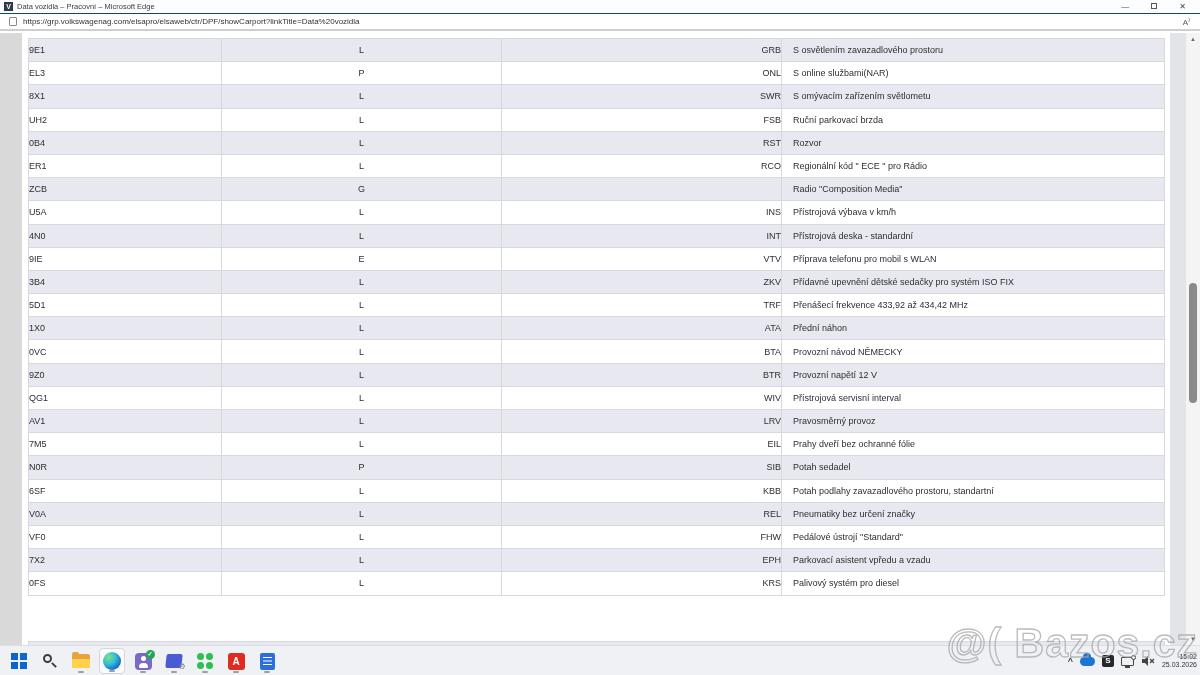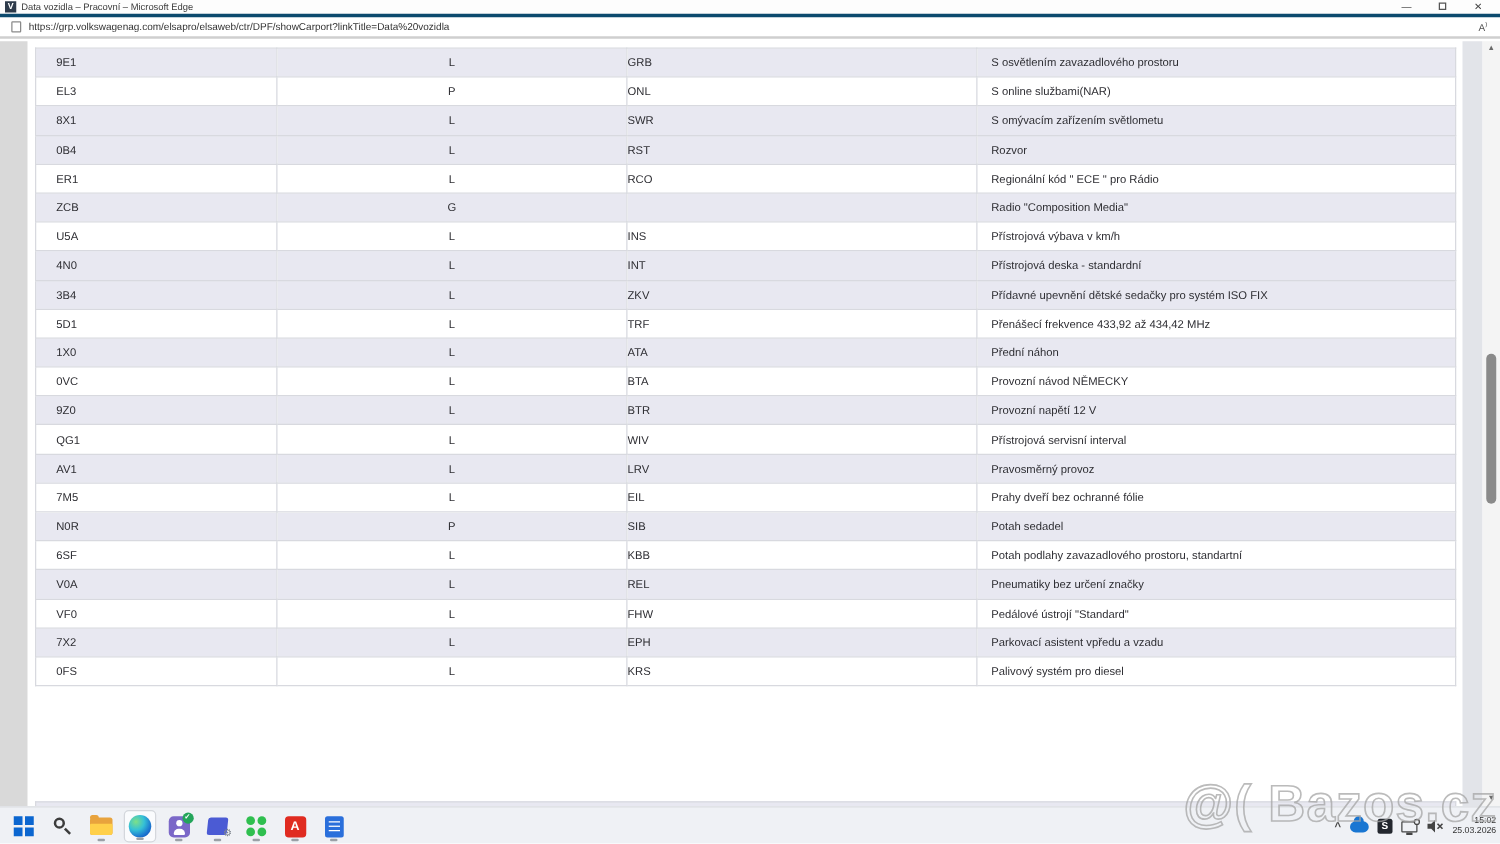--- a/index.html
+++ b/index.html
@@ -1,21 +1,21 @@
 <!DOCTYPE html>
 <html><head>
 <meta charset="utf-8">
 <style>
   * { margin:0; padding:0; box-sizing:border-box; }
   html,body { width:1200px; height:675px; overflow:hidden; font-family:"Liberation Sans", sans-serif; }
   .screen { position:relative; width:1200px; height:675px; background:#fff; overflow:hidden; }
 
   
   .titlebar { position:absolute; top:0; left:0; width:1200px; height:14px; background:#fdfdfd;
-              border-bottom:3px solid #0c4a6e; display:flex; align-items:center; padding-left:4px; }
+              border-bottom:1px solid #0c4a6e; display:flex; align-items:center; padding-left:4px; }
   .favicon { width:9px; height:9px; background:#2d3a4a; color:#fff; font-size:7px; font-weight:bold;
              display:flex; align-items:center; justify-content:center; margin-right:4px; }
   .win-title { font-size:7.5px; color:#3c3c3c; flex:1; }
   .win-controls { display:flex; align-items:center; gap:22px; margin-right:14px; }
   .win-btn { font-size:8px; color:#444; line-height:14px; cursor:default; }
   .max-box { width:6px; height:6px; border:1px solid #555; display:inline-block; }
 
   
   .urlbar { position:absolute; top:14px; left:0; width:1200px; height:17px; background:#fff;
             border-bottom:2px solid #cfcfcf; display:flex; align-items:center; }
@@ -24,23 +24,23 @@
   .read-aloud { font-size:8px; color:#555; margin-right:10px; }
 
   
   .content { position:absolute; top:33px; left:0; width:1200px; height:612px; background:#fff; }
   .left-strip { position:absolute; top:0; left:0; width:22px; height:612px; background:#d9d9d9; }
   .right-strip { position:absolute; top:0; left:1170px; width:16px; height:612px; background:#e2e4e9; }
 
   table.pr { position:absolute; top:5px; left:28px; width:1137px; border-collapse:collapse;
              table-layout:fixed; font-size:9px; color:#2e2e33; }
   table.pr td { height:23.2px; border:1px solid #d8d9df; vertical-align:middle; overflow:hidden; white-space:nowrap; }
-  table.pr td.c1 { width:193px; text-align:left; padding-left:16px; }
+  table.pr td.c1 { width:193px; text-align:left; padding-left:0; }
   table.pr td.c2 { width:280px; text-align:center; }
-  table.pr td.c3 { width:280px; text-align:left; }
+  table.pr td.c3 { width:280px; text-align:right; }
   table.pr td.c4 { text-align:left; padding-left:11px; }
   table.pr tr.alt td { background:#e8e8f1; }
   table.pr tr.plain td { background:#ffffff; }
   .partial-row { position:absolute; left:28px; top:608px; width:1137px; height:4px;
                  background:#e8e8f1; border:1px solid #d8d9df; border-bottom:none; }
 
   
   .scrollbar { position:absolute; top:0; left:1186px; width:14px; height:612px; background:#f4f4f4; }
   .sb-arrow { position:absolute; left:0; width:14px; height:12px; color:#6a6a6a; font-size:6px;
               text-align:center; line-height:12px; }
@@ -137,20 +137,26 @@
             <td class="c2">P</td>
             <td class="c3">ONL</td>
             <td class="c4">S online službami(NAR)</td>
           </tr>
           <tr class="alt">
             <td class="c1">8X1</td>
             <td class="c2">L</td>
             <td class="c3">SWR</td>
             <td class="c4">S omývacím zařízením světlometu</td>
           </tr>
+          <tr class="plain">
+            <td class="c1">UH2</td>
+            <td class="c2">L</td>
+            <td class="c3">FSB</td>
+            <td class="c4">Ruční parkovací brzda</td>
+          </tr>
           <tr class="alt">
             <td class="c1">0B4</td>
             <td class="c2">L</td>
             <td class="c3">RST</td>
             <td class="c4">Rozvor</td>
           </tr>
           <tr class="plain">
             <td class="c1">ER1</td>
             <td class="c2">L</td>
             <td class="c3">RCO</td>
@@ -166,20 +172,26 @@
             <td class="c1">U5A</td>
             <td class="c2">L</td>
             <td class="c3">INS</td>
             <td class="c4">Přístrojová výbava v km/h</td>
           </tr>
           <tr class="alt">
             <td class="c1">4N0</td>
             <td class="c2">L</td>
             <td class="c3">INT</td>
             <td class="c4">Přístrojová deska - standardní</td>
+          </tr>
+          <tr class="plain">
+            <td class="c1">9IE</td>
+            <td class="c2">E</td>
+            <td class="c3">VTV</td>
+            <td class="c4">Příprava telefonu pro mobil s WLAN</td>
           </tr>
           <tr class="alt">
             <td class="c1">3B4</td>
             <td class="c2">L</td>
             <td class="c3">ZKV</td>
             <td class="c4">Přídavné upevnění dětské sedačky pro systém ISO FIX</td>
           </tr>
           <tr class="plain">
             <td class="c1">5D1</td>
             <td class="c2">L</td>

